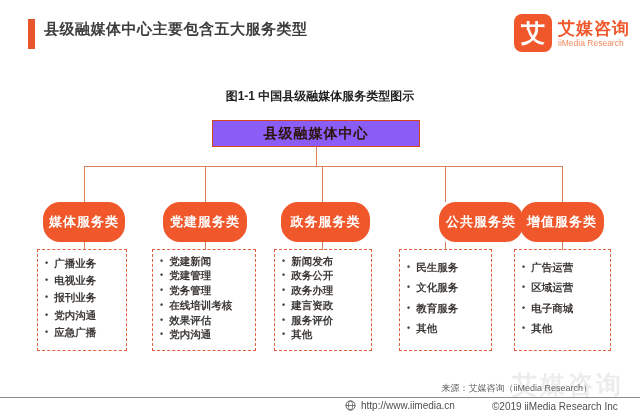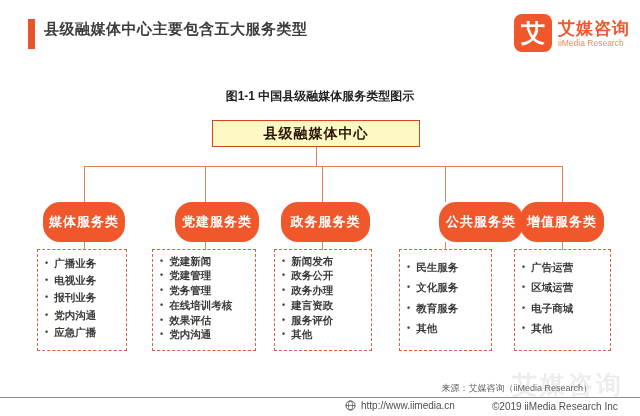--- a/index.html
+++ b/index.html
@@ -14,37 +14,37 @@
              font-size:24px;font-weight:bold;display:flex;align-items:center;justify-content:center;}
   .logo-text{margin-left:6px;}
   .logo-cn{font-size:17px;font-weight:bold;color:#F0582B;letter-spacing:1px;line-height:19px;}
   .logo-en{font-size:8.5px;color:#F08A5F;line-height:10px;}
 
   
   .caption{position:absolute;left:150px;top:88px;width:340px;text-align:center;
            font-size:12px;font-weight:bold;color:#1f1f1f;}
 
   
-  .root-node{position:absolute;left:212px;top:120px;width:208px;height:27px;background:#fef9c3;
+  .root-node{position:absolute;left:212px;top:120px;width:208px;height:27px;background:#8b5cf6;
              border:1px solid #D2491F;box-sizing:border-box;color:#2A1507;font-size:14px;font-weight:bold;
              display:flex;align-items:center;justify-content:center;letter-spacing:1px;}
 
   
   .line{position:absolute;background:#D9825B;}
   .root-drop{left:316px;top:147px;width:1px;height:19px;}
   .h-rail{left:84px;top:166px;width:479px;height:1px;}
   .drop{top:167px;width:1px;height:35px;}
   .v1{left:84px;} .v2{left:205px;} .v3{left:322px;} .v4{left:445px;} .v5{left:562px;}
   .stub{top:242px;width:1px;height:8px;}
 
   
   .cat-box{position:absolute;top:202px;height:40px;background:#F0582B;border-radius:17px;
            color:#ffffff;font-size:13px;font-weight:bold;display:flex;align-items:center;justify-content:center;
            letter-spacing:1px;}
-  .c1{left:43px;width:82px;} .c2{left:163px;width:84px;margin-left:12px;} .c3{left:281px;width:89px;}
+  .c1{left:43px;width:82px;} .c2{left:163px;width:84px;} .c3{left:281px;width:89px;}
   .c4{left:403px;width:84px;margin-left:36px;} .c5{left:520px;width:84px;}
 
   
   .list-box{position:absolute;top:249px;height:102px;border:1.5px dashed #DD5F3B;box-sizing:border-box;}
   .d1{left:37px;width:90px;} .d2{left:152px;width:104px;} .d3{left:274px;width:98px;}
   .d4{left:399px;width:93px;} .d5{left:514px;width:97px;}
   .list-box ul{list-style:none;margin:0;padding:3px 2px 3px 7px;height:96px;box-sizing:border-box;
                display:flex;flex-direction:column;justify-content:space-evenly;}
   .list-box li{font-size:10.5px;color:#3e3a37;font-weight:bold;white-space:nowrap;line-height:12px;}
   .list-box li::before{content:"\2022";color:#4a4440;font-size:9px;margin-right:6px;position:relative;top:-1px;}

